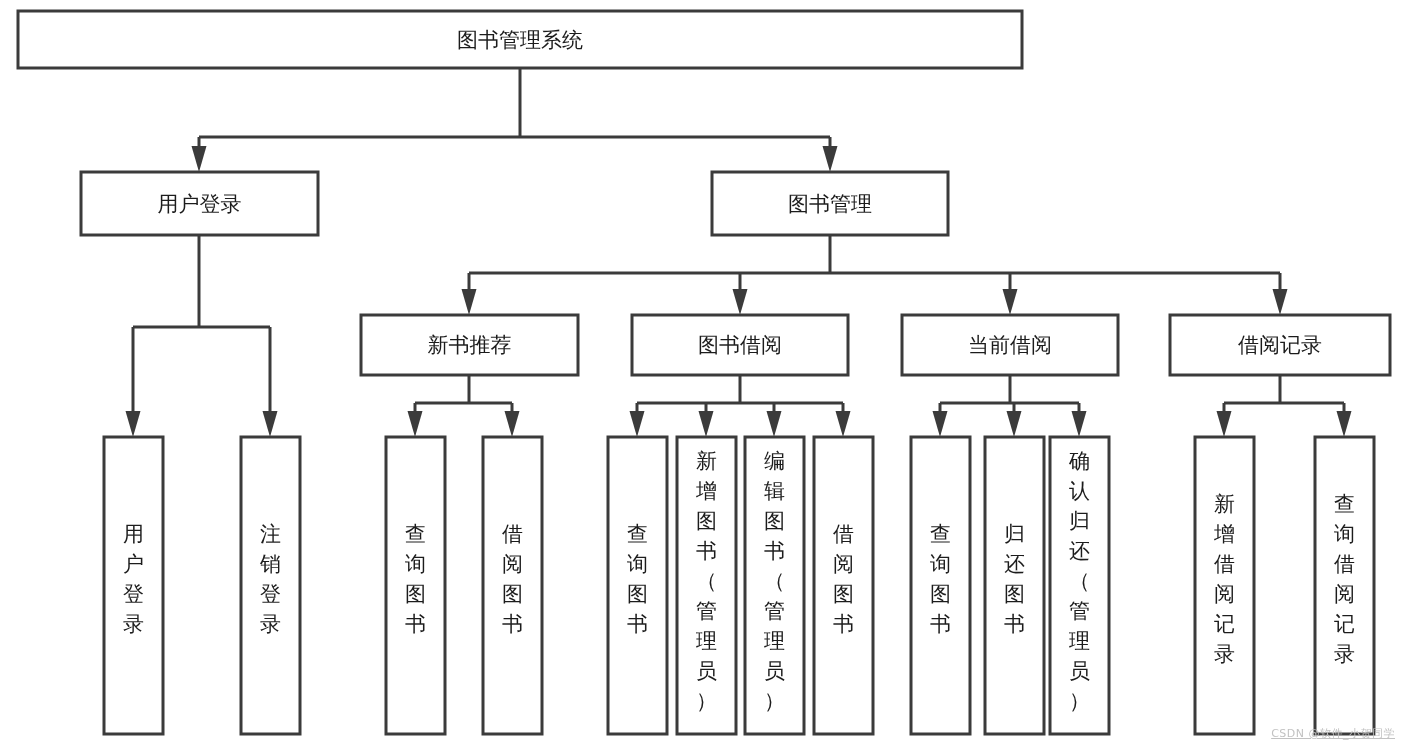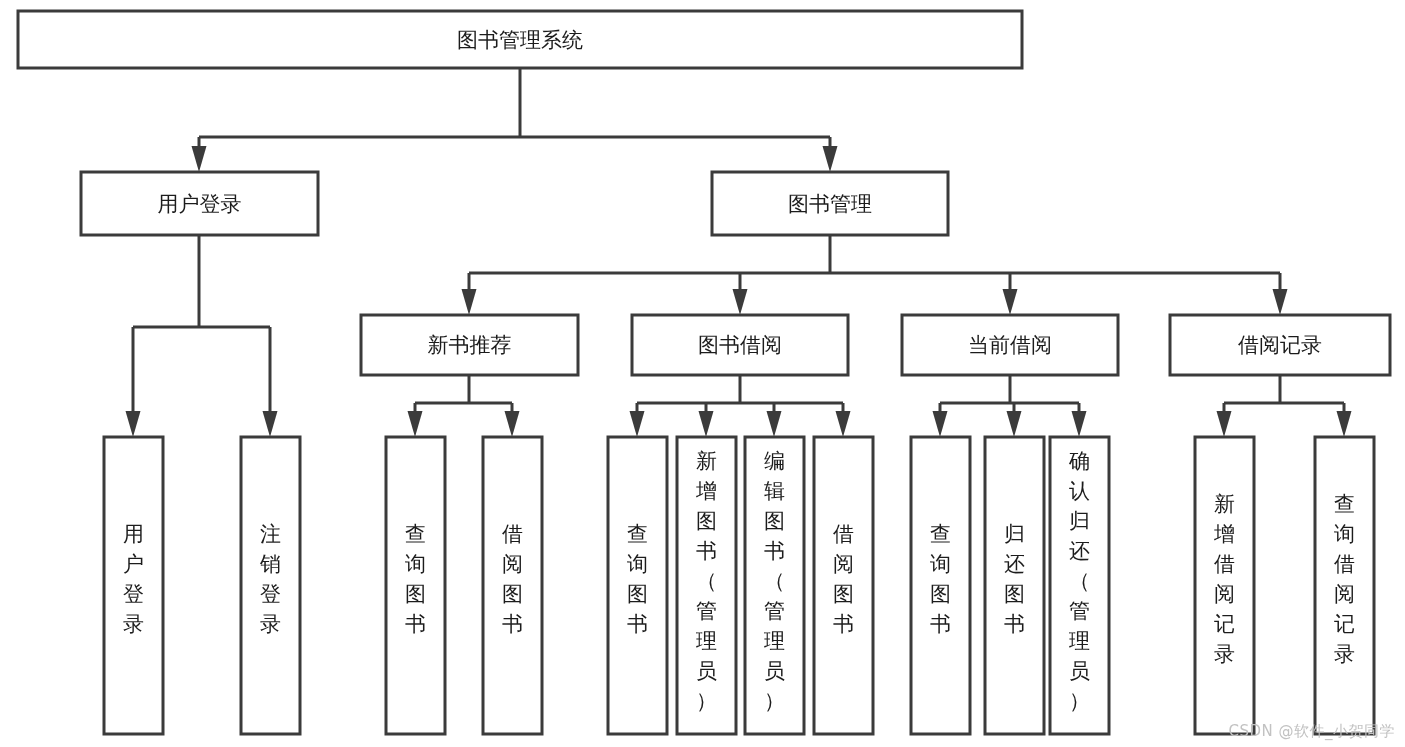--- a/index.html
+++ b/index.html
@@ -54,25 +54,26 @@
     fill: #1c1c1c;
     font-family: "DejaVu Sans", "Liberation Sans", sans-serif;
     font-size: 21px;
     text-anchor: middle;
   }
   .watermark-text {
     position: absolute;
     right: 10px;
     bottom: 6px;
     color: #c2c2c2;
-    font-size: 15px;
+    font-size: 11px;
     font-family: "DejaVu Sans", "Liberation Sans", sans-serif;
     white-space: nowrap;
     letter-spacing: 0.5px;
     user-select: none;
+    text-decoration: underline;
   }
 </style>
 </head>
 <body>
 
 <div id="diagram-root">
   <svg class="diagram-canvas" id="diagram-canvas" viewBox="0 0 1405 747" xmlns="http://www.w3.org/2000/svg">
       <g>
         <g>
           <line class="connector-line" x1="520" y1="68" x2="520" y2="137"></line>

